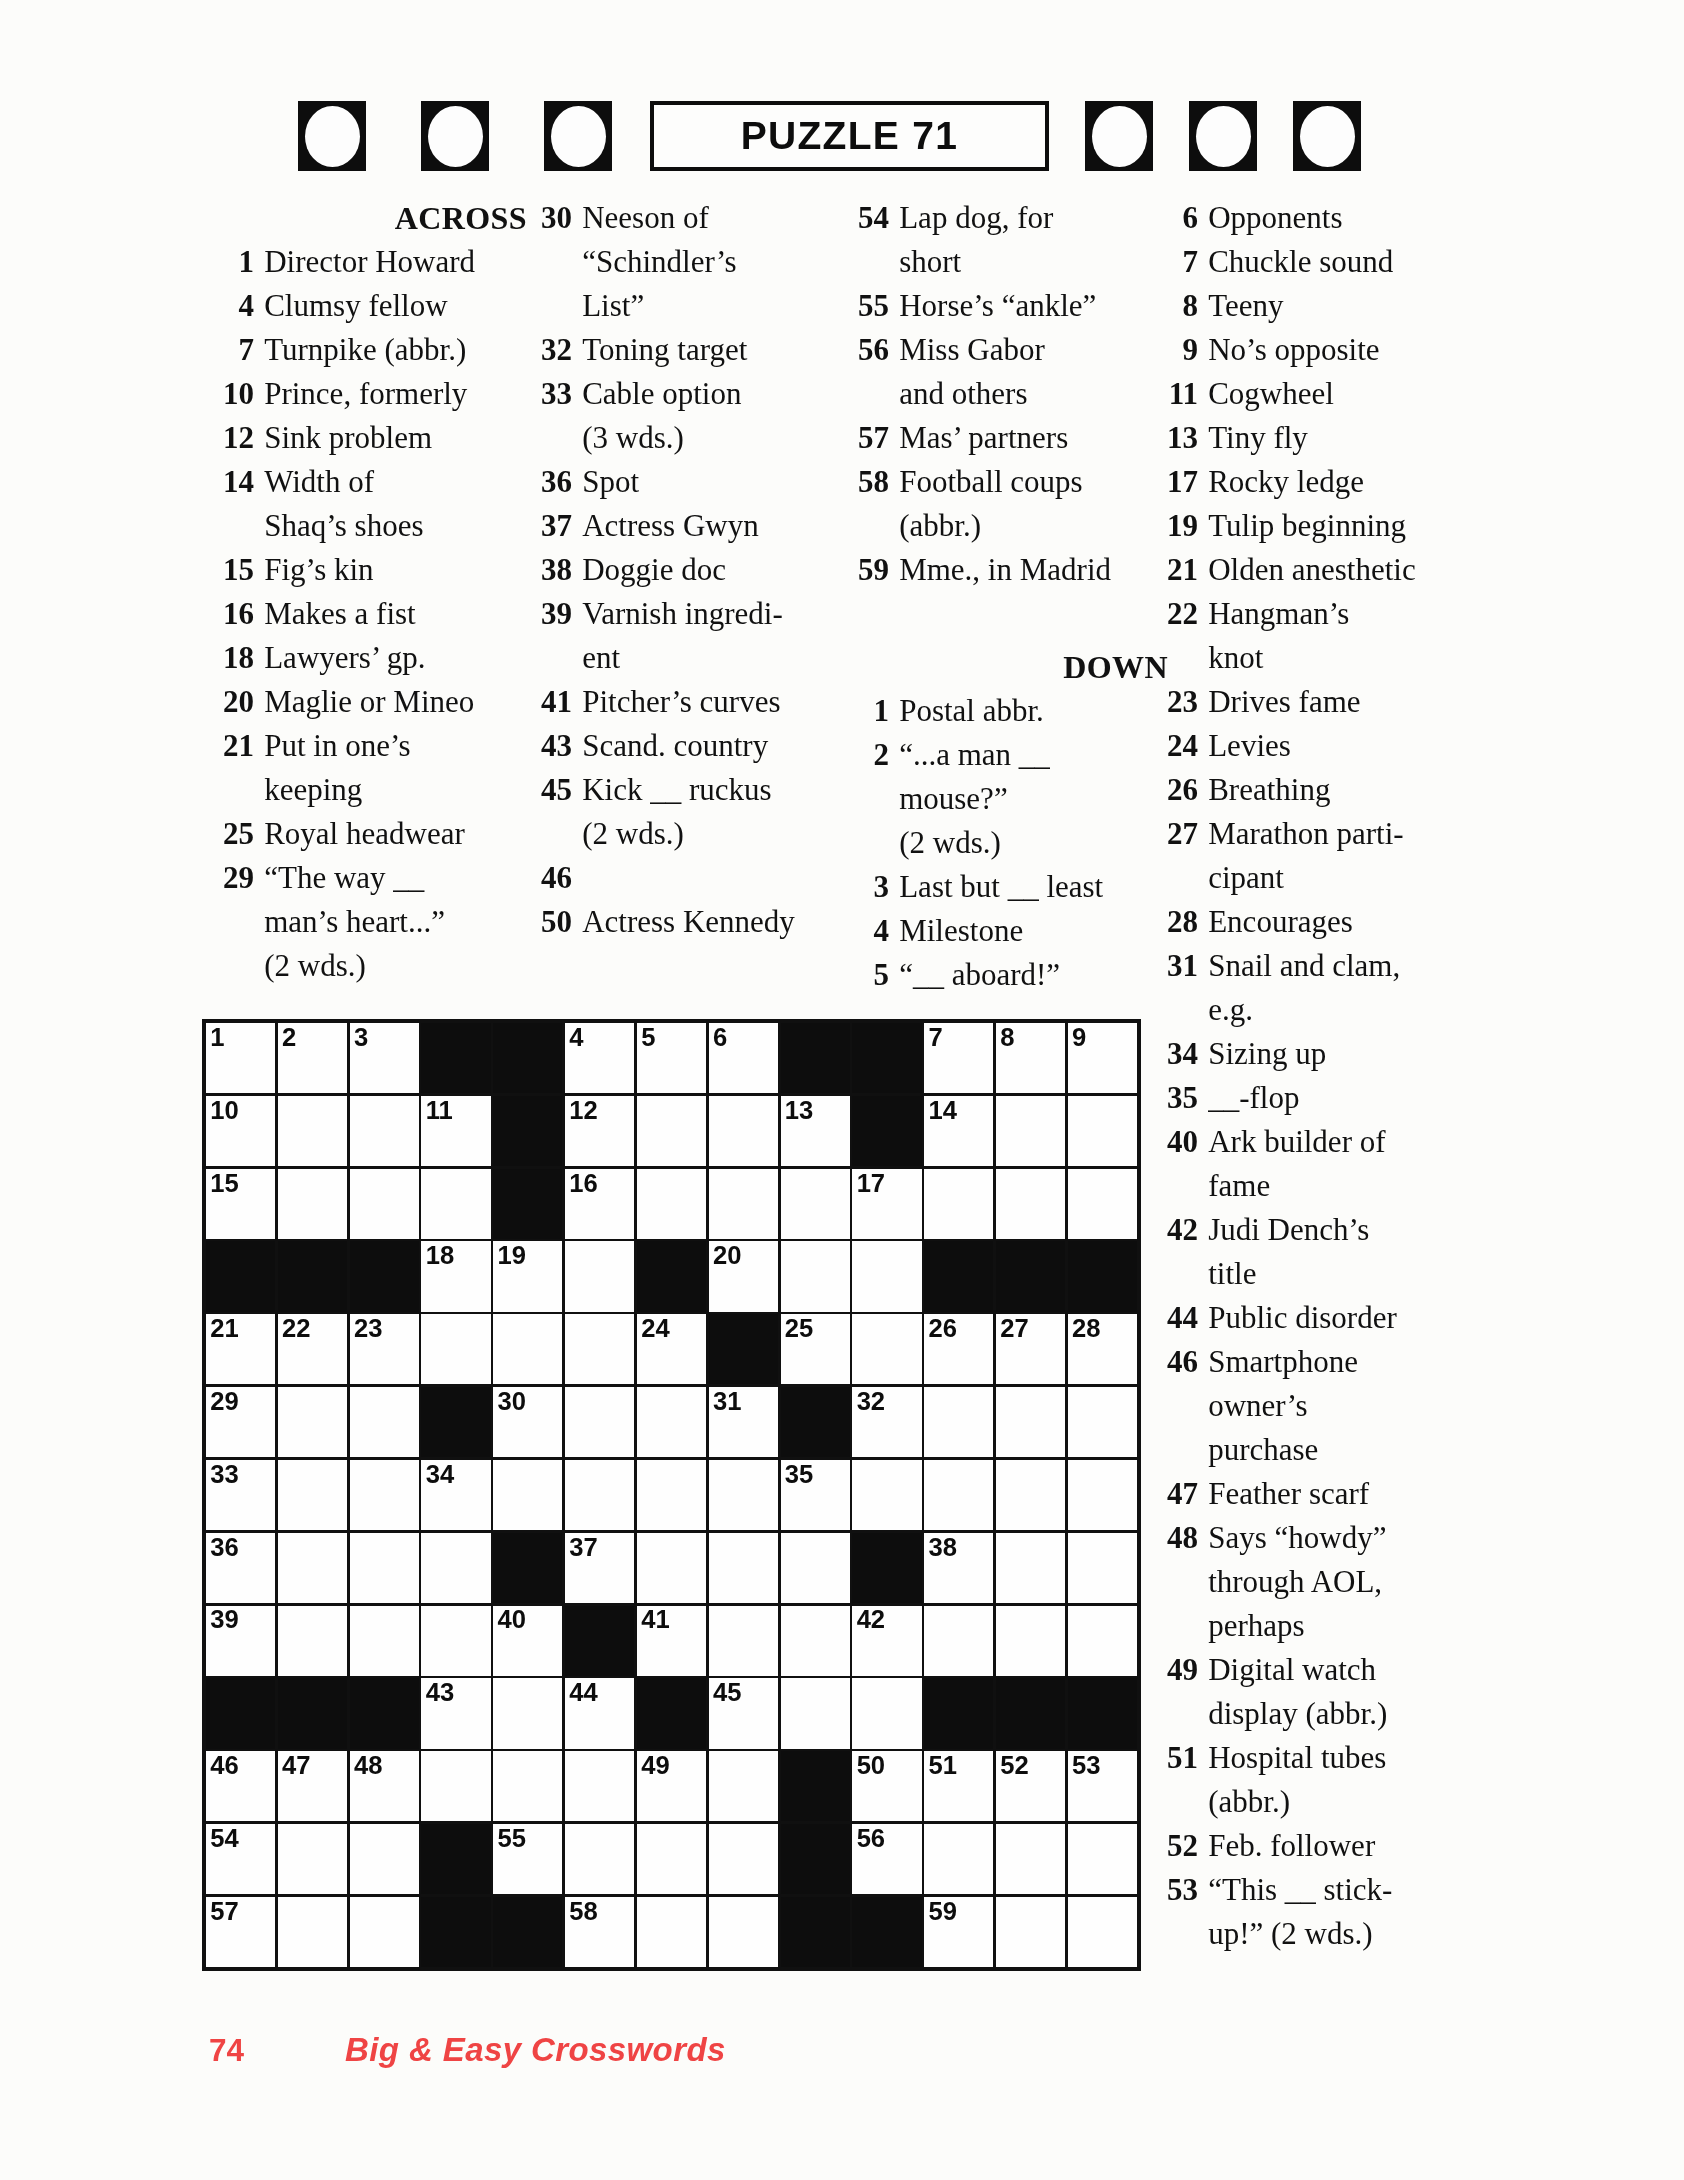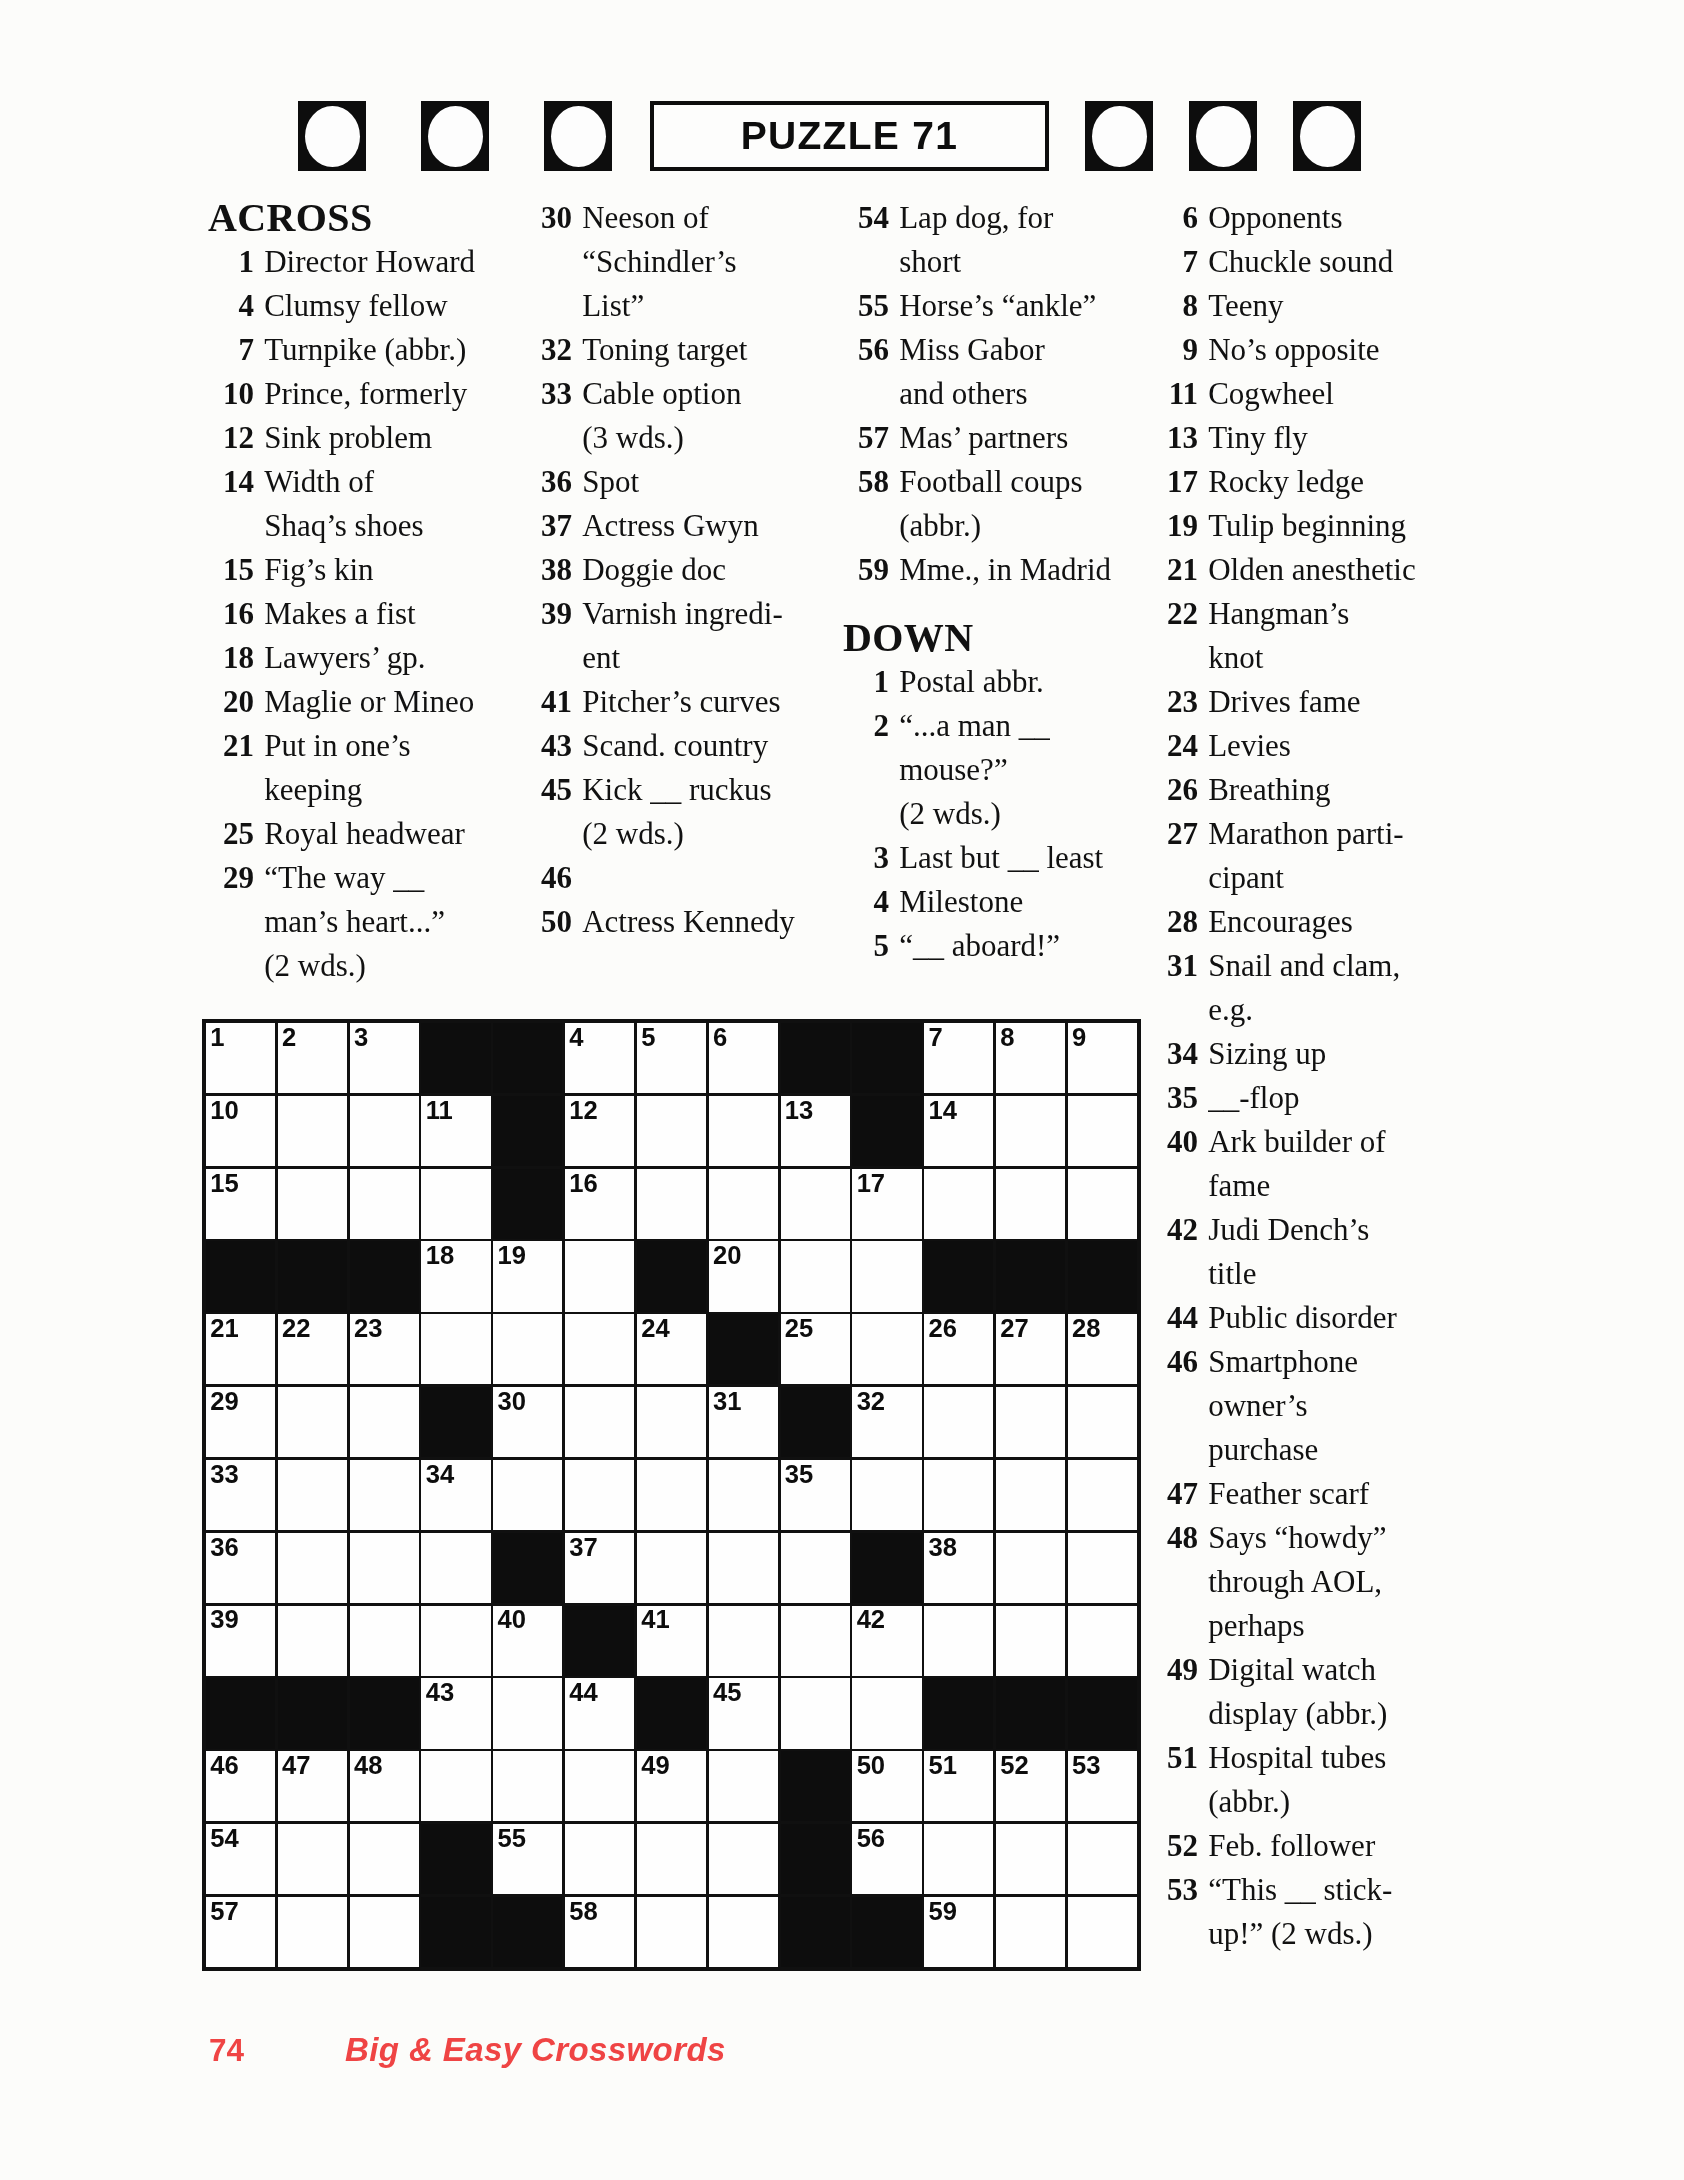--- a/index.html
+++ b/index.html
@@ -24,22 +24,22 @@
   .title-box span{
     font-family:"Liberation Sans",sans-serif;font-weight:700;
     font-size:39px;letter-spacing:1.3px;color:#0d0d0d;
   }
   
   .clue-col{position:absolute;top:196px;font-size:31px;line-height:44px;}
   #col1{left:208px;width:319px;}
   #col2{left:526px;width:319px;}
   #col3{left:843px;width:325px;}
   #col4{left:1152px;width:375px;}
-  .clue-heading{font-weight:700;font-size:40px;line-height:44px;letter-spacing:0.4px;}
-  .clue-heading.gap{margin-top:24px;}
+  .clue-heading{font-weight:700;font-size:32px;line-height:44px;letter-spacing:0.4px;text-align:right;}
+  .clue-heading.gap{margin-top:53px;}
   .clue{display:flex;align-items:flex-start;}
   .clue .num{flex:0 0 46px;text-align:right;font-weight:700;}
   .clue .txt{margin-left:10.2px;flex:1;white-space:pre-line;}
   
   .grid{
     position:absolute;left:202px;top:1019px;width:939px;height:952px;
     display:grid;grid-template-columns:repeat(13,1fr);grid-template-rows:repeat(13,1fr);
     gap:2.6px;background:#101010;border:4.3px solid #101010;box-sizing:border-box;
   }
   .cell{background:#fefefe;position:relative;}

